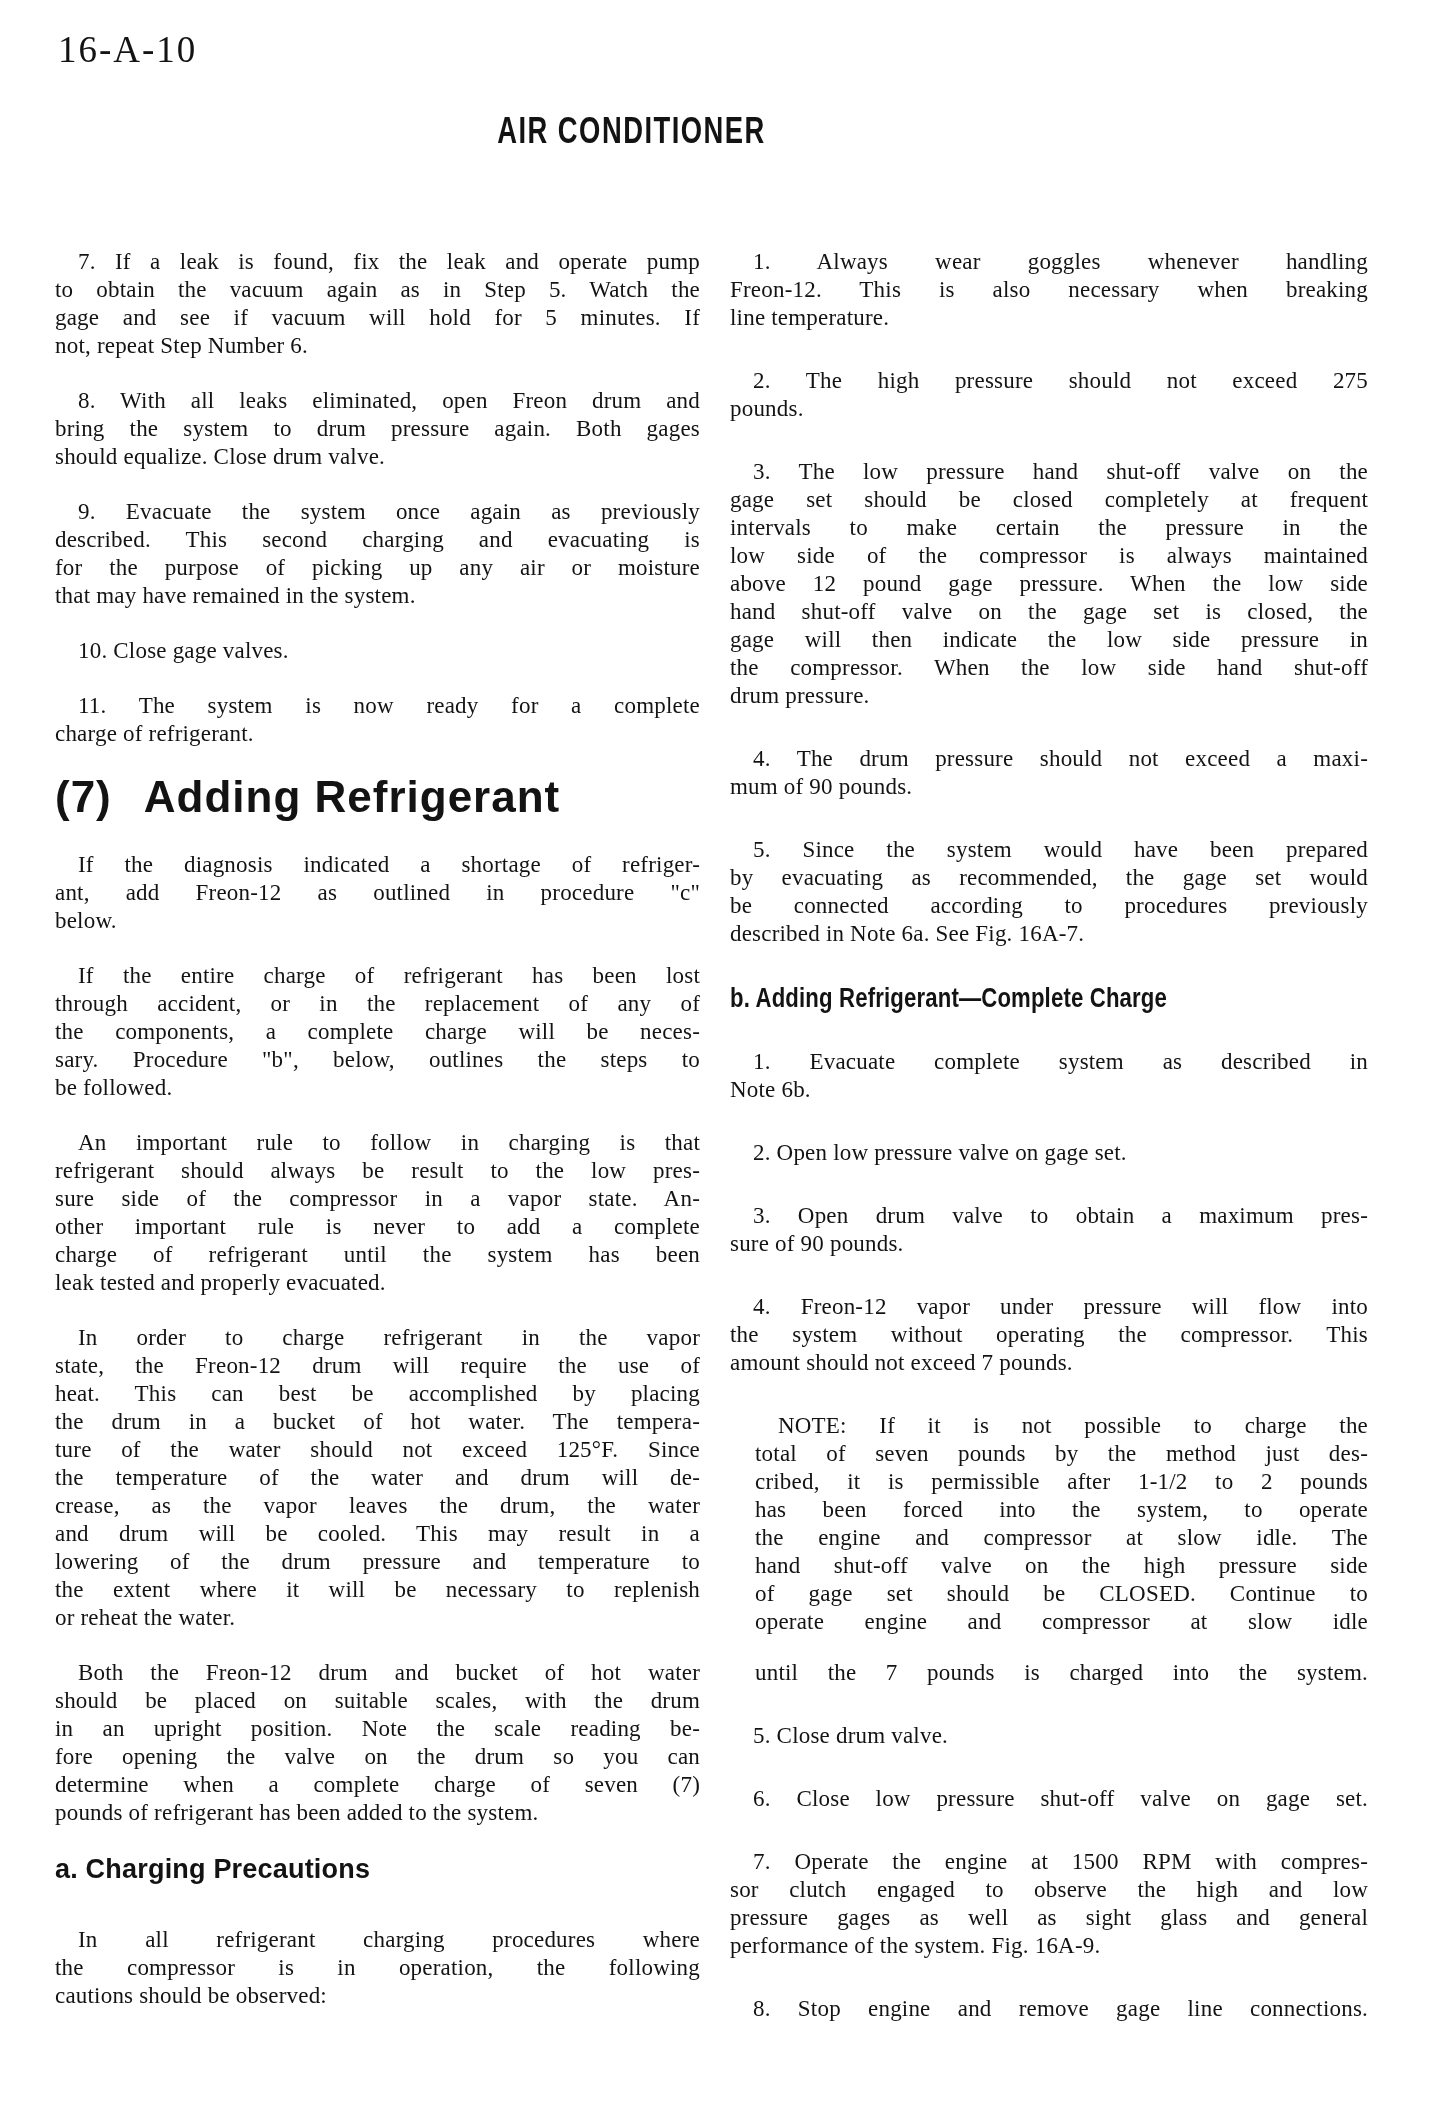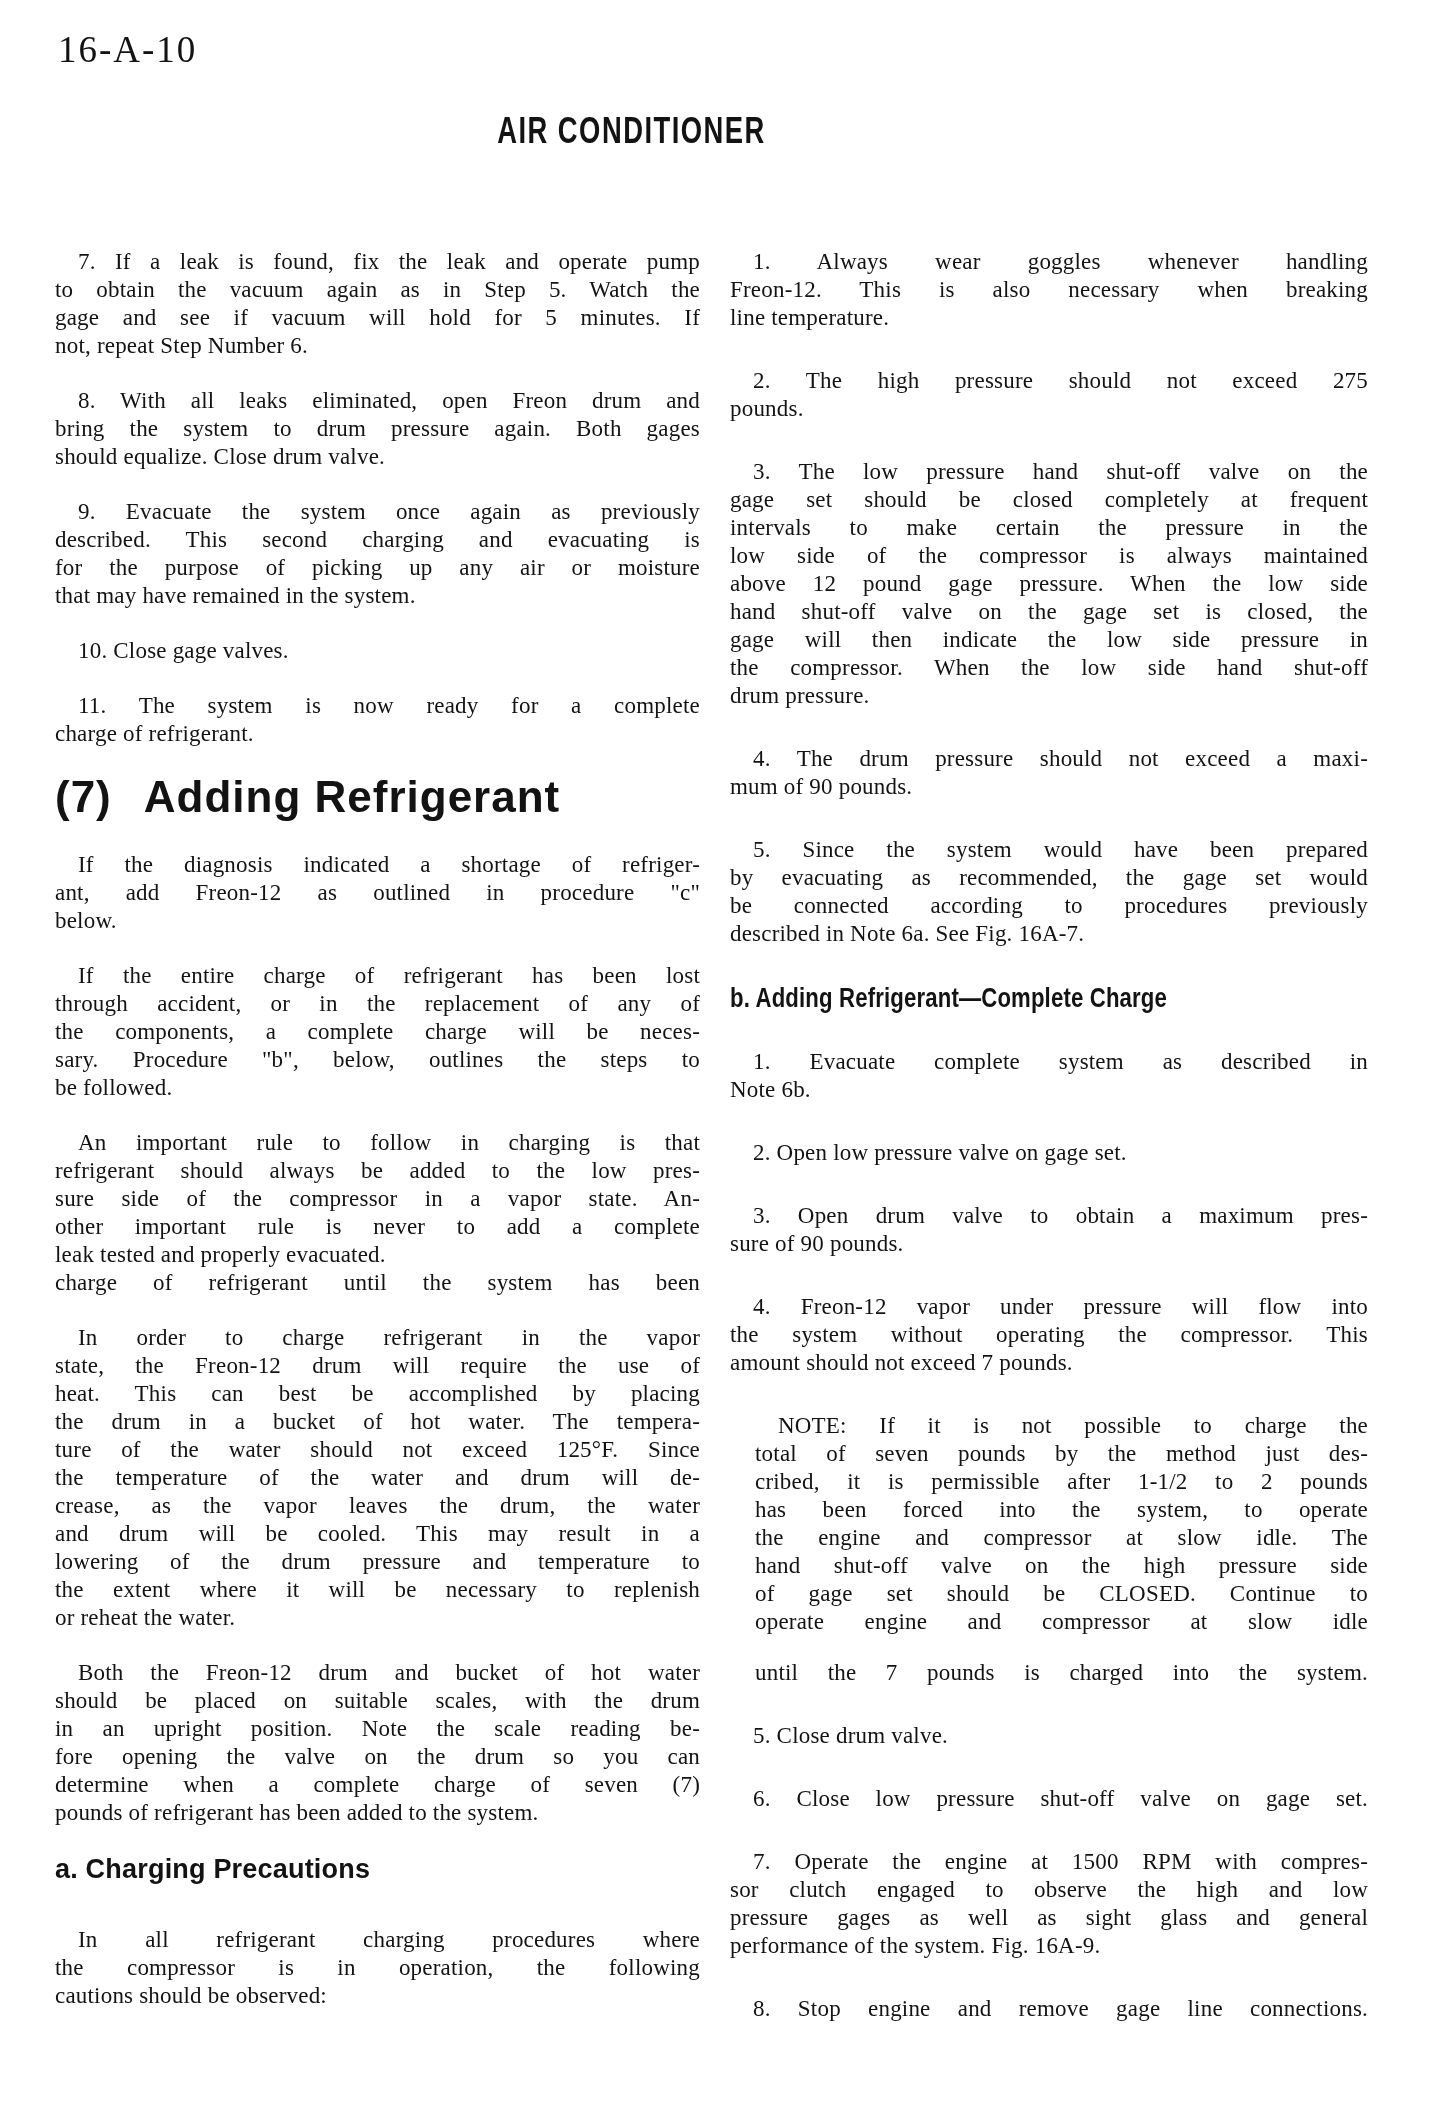--- a/index.html
+++ b/index.html
@@ -99,25 +99,25 @@
     </div>
     <div class="block">
       <div class="line first">If the entire charge of refrigerant has been lost</div>
       <div class="line">through accident, or in the replacement of any of</div>
       <div class="line">the components, a complete charge will be neces-</div>
       <div class="line">sary. Procedure "b", below, outlines the steps to</div>
       <div class="line last">be followed.</div>
     </div>
     <div class="block">
       <div class="line first">An important rule to follow in charging is that</div>
-      <div class="line">refrigerant should always be added to the low pres-</div>
+      <div class="line">refrigerant should always be result to the low pres-</div>
       <div class="line">sure side of the compressor in a vapor state. An-</div>
       <div class="line">other important rule is never to add a complete</div>
+      <div class="line">charge of refrigerant until the system has been</div>
       <div class="line last">leak tested and properly evacuated.</div>
-      <div class="line">charge of refrigerant until the system has been</div>
     </div>
     <div class="block">
       <div class="line first">In order to charge refrigerant in the vapor</div>
       <div class="line">state, the Freon-12 drum will require the use of</div>
       <div class="line">heat. This can best be accomplished by placing</div>
       <div class="line">the drum in a bucket of hot water. The tempera-</div>
       <div class="line">ture of the water should not exceed 125°F. Since</div>
       <div class="line">the temperature of the water and drum will de-</div>
       <div class="line">crease, as the vapor leaves the drum, the water</div>
       <div class="line">and drum will be cooled. This may result in a</div>

